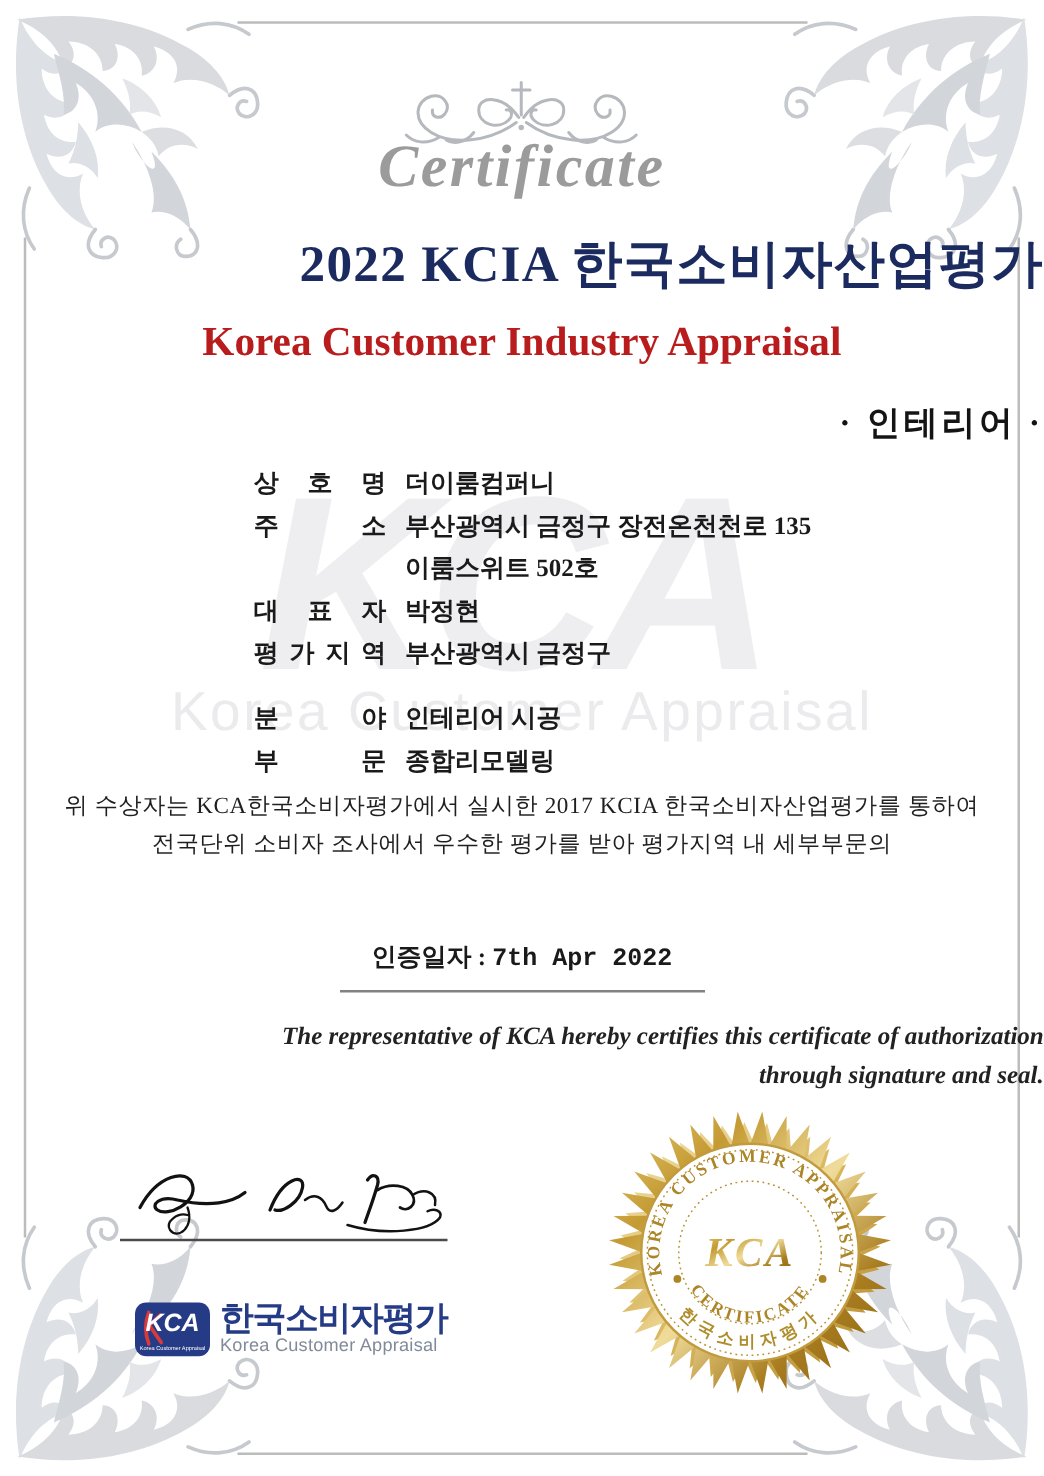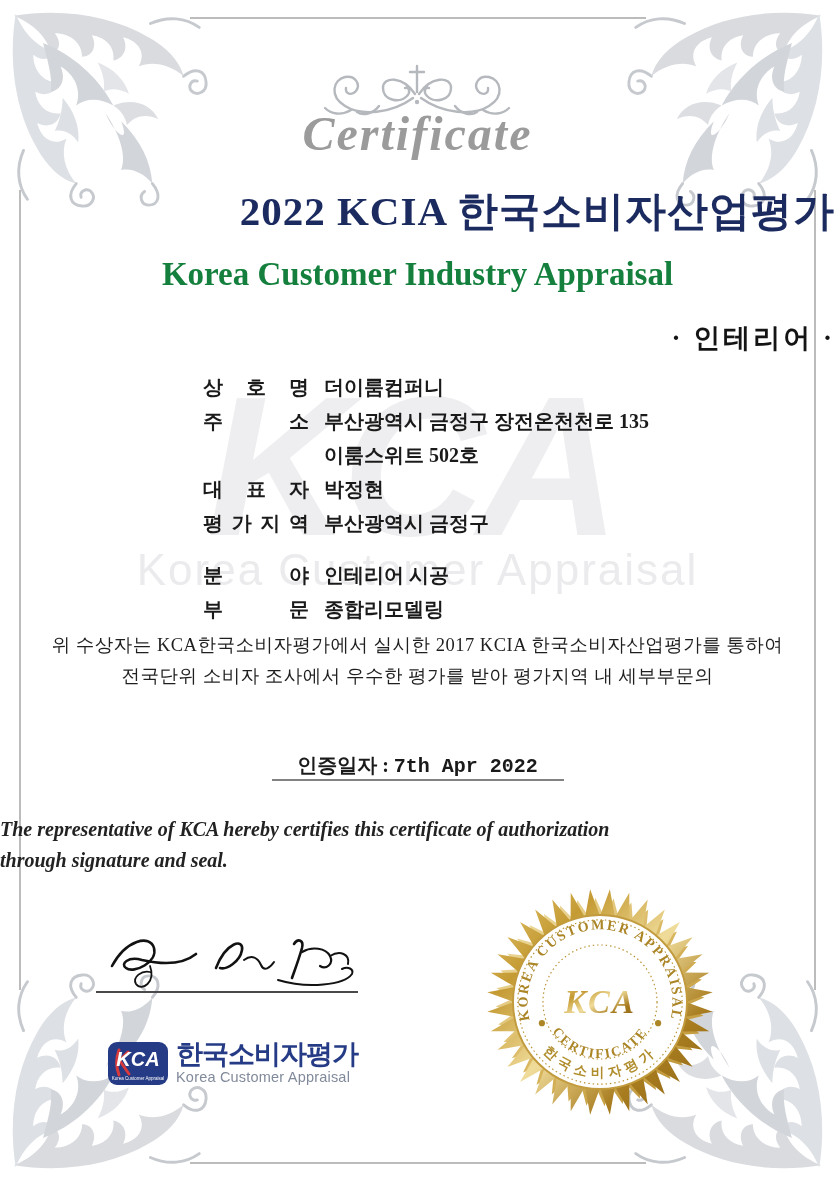--- a/index.html
+++ b/index.html
@@ -25,39 +25,39 @@
           font-size:44px;color:#ebebee;letter-spacing:2px;z-index:0;white-space:nowrap;
           font-family:"Liberation Sans",sans-serif;}
   
   .flourish{position:absolute;left:317px;top:58px;z-index:2;}
   .script-title{position:absolute;left:0;width:100%;top:106px;text-align:center;
           font-size:48px;font-style:italic;font-weight:600;color:#9b9b9b;
           letter-spacing:2px;z-index:2;}
   .title{position:absolute;left:0;width:100%;top:184px;text-align:right;
           font-size:41px;font-weight:700;color:#1b2a5f;letter-spacing:1px;z-index:2;white-space:nowrap;}
   .subtitle{position:absolute;left:0;width:100%;top:256px;text-align:center;
-          font-size:33px;font-weight:bold;color:#15803d;z-index:2;white-space:nowrap;}
+          font-size:33px;font-weight:bold;color:#b91c1c;z-index:2;white-space:nowrap;}
   .category{position:absolute;left:0;width:100%;top:320px;text-align:right;
           font-size:27px;font-weight:bold;color:#141414;letter-spacing:3px;z-index:2;}
   
   .fields{position:absolute;left:203px;top:370px;width:460px;z-index:2;font-size:20px;}
   .frow{display:flex;line-height:34px;}
   .frow.gap{margin-top:18px;}
   .flabel{width:106px;text-align:justify;text-align-last:justify;font-weight:600;flex:none;}
   .fval{padding-left:15px;font-weight:700;white-space:nowrap;}
   
   .statement{position:absolute;left:0;width:100%;top:630px;text-align:center;
           font-size:18.5px;line-height:31px;color:#1f1f1f;z-index:2;letter-spacing:0.5px;}
   
   .dateline{position:absolute;left:50%;top:752px;transform:translateX(-50%);
-          width:292px;text-align:center;border-bottom:2px solid #828282;
+          width:292px;text-align:center;padding-bottom:13px;border-bottom:2px solid #828282;
           font-size:20px;font-weight:600;z-index:2;white-space:nowrap;}
   .dateline .dv{font-family:"Liberation Mono","DejaVu Sans Mono",monospace;font-weight:bold;}
   
-  .attest{position:absolute;left:0;width:100%;top:814px;text-align:left;
+  .attest{position:absolute;left:0;width:100%;top:814px;text-align:right;
           font-size:20px;font-weight:bold;font-style:italic;line-height:31px;color:#222;z-index:2;}
   
   .sig{position:absolute;left:98px;top:922px;z-index:2;}
   .sigline{position:absolute;left:96px;top:991px;width:262px;height:1.5px;background:#4a4a4a;z-index:2;}
   .president{position:absolute;left:96px;top:997px;width:262px;text-align:right;
           font-family:"Liberation Sans",sans-serif;font-size:15px;color:#3d3d3d;
           letter-spacing:1px;z-index:2;}
   
   .logo{position:absolute;left:108px;top:1041px;display:flex;align-items:center;z-index:2;}
   .logo-box{position:relative;width:60px;height:43px;background:#253b85;border-radius:9px;flex:none;}

